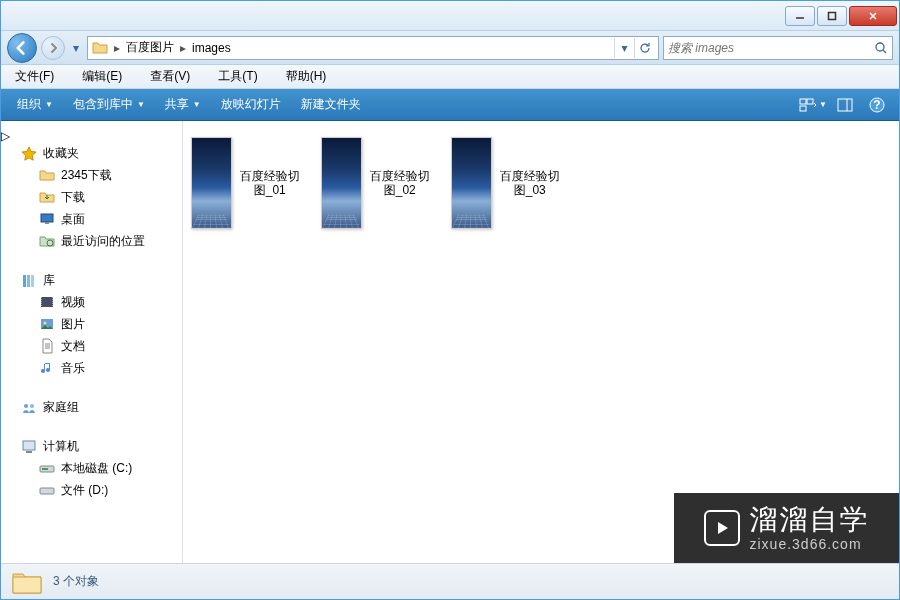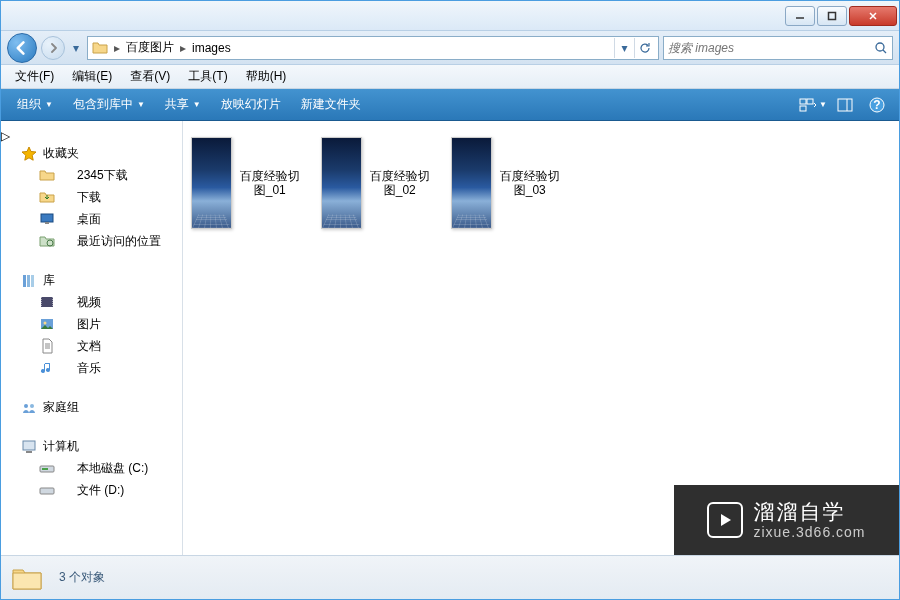--- a/index.html
+++ b/index.html
@@ -16,47 +16,47 @@
 .nav-drop { width: 14px; display: flex; align-items: center; justify-content: center; color: #3a6a9a; cursor: default; }
 .address { flex: 1; height: 24px; background: #fff; border: 1px solid #8aadc8; display: flex; align-items: center; padding: 0 4px; }
 .address .folder-ico { width: 16px; height: 16px; margin-right: 4px; }
 .crumb { padding: 0 4px; cursor: default; }
 .crumb-sep { width: 10px; text-align: center; color: #555; cursor: default; }
 .addr-end { margin-left: auto; display: flex; align-items: center; gap: 0; }
 .addr-btn { width: 20px; height: 20px; display: flex; align-items: center; justify-content: center; color: #3a6a9a; cursor: default; border-left: 1px solid #d0dae5; }
 .searchbox { width: 230px; height: 24px; background: #fff; border: 1px solid #8aadc8; display: flex; align-items: center; padding: 0 4px; }
 .searchbox input { border: none; outline: none; flex: 1; font-style: italic; color: #888; }
 .searchbox .sico { color: #3a6a9a; }
-.menubar { height: 24px; background: linear-gradient(#f4f8fc,#e6eef6); display: flex; align-items: center; padding: 0 6px; gap: 2px; border-bottom: 1px solid #c8d6e4; }
+.menubar { height: 24px; background: linear-gradient(#f4f8fc,#e6eef6); display: flex; align-items: center; padding: 0 6px; gap: 12px; border-bottom: 1px solid #c8d6e4; }
 .menu-item { padding: 2px 8px; cursor: default; }
 .toolbar { height: 32px; background: linear-gradient(#4393d0,#2a78b8); color: #fff; display: flex; align-items: center; padding: 0 8px; gap: 4px; border-bottom: 1px solid #1a5a90; }
 .tool-item { padding: 4px 8px; display: flex; align-items: center; gap: 4px; cursor: default; }
 .tool-item .dd { font-size: 8px; }
 .tool-spacer { flex: 1; }
 .tool-ico { width: 28px; height: 22px; display: flex; align-items: center; justify-content: center; cursor: default; border-radius: 2px; }
 .body { flex: 1; display: flex; overflow: hidden; }
 .sidebar { width: 182px; background: #fff; border-right: 1px solid #d8e0e8; overflow-y: auto; padding: 8px 0; }
 .side-group { margin-bottom: 18px; }
 .side-header { display: flex; align-items: center; gap: 6px; padding: 2px 8px 2px 20px; cursor: default; }
 .side-header-wrap { position: relative; }
-.side-item { display: flex; align-items: center; gap: 22px; padding: 2px 8px 2px 38px; cursor: default; line-height: 18px; }
+.side-item { display: flex; align-items: center; gap: 6px; padding: 2px 8px 2px 38px; cursor: default; line-height: 18px; }
 .ico16 { width: 16px; height: 16px; flex-shrink: 0; }
 .star { color: #f5b500; }
 .content { flex: 1; background: #fff; display: flex; flex-wrap: wrap; align-content: flex-start; padding: 16px 8px; gap: 28px 20px; overflow: auto; }
 .thumb { width: 110px; display: flex; flex-direction: row; align-items: center; gap: 6px; cursor: default; }
 .thumb-img { width: 60px; height: 92px; border: 1px solid #ccc; background: linear-gradient(180deg,#0a1a3a 0%,#1a3a6a 35%,#2a5aa0 55%,#8ab0d8 70%,#3a5a8a 100%); box-shadow: 1px 1px 3px rgba(0,0,0,.2); position: relative; overflow: hidden; }
 .thumb-img::after { content:""; position:absolute; left:0; right:0; bottom:0; height:40%; background: repeating-linear-gradient(0deg, rgba(255,255,255,.18) 0 1px, transparent 1px 6px), repeating-linear-gradient(90deg, rgba(255,255,255,.18) 0 1px, transparent 1px 6px); transform: perspective(60px) rotateX(55deg); transform-origin: bottom; }
 .thumb-label { text-align: center; line-height: 14px; }
-.statusbar { height: 44px; background: linear-gradient(#f0f4f8,#e4ebf2); border-top: 1px solid #c8d6e4; display: flex; align-items: center; padding: 12px 10px; gap: 16px; position: relative; }
+.statusbar { height: 36px; background: linear-gradient(#f0f4f8,#e4ebf2); border-top: 1px solid #c8d6e4; display: flex; align-items: center; padding: 12px 10px; gap: 10px; position: relative; }
 .status-ico { width: 32px; height: 32px; }
 .status-txt { color: #3a5a7a; }
 .watermark { position: absolute; right: 0; bottom: 0; height: 70px; width: 225px; background: rgba(10,10,10,.85); color: #fff; display: flex; align-items: center; justify-content: center; gap: 10px; }
 .watermark .logo { width: 36px; height: 36px; border: 2px solid #fff; border-radius: 6px; display:flex; align-items:center; justify-content:center; }
 .watermark .txt { display: flex; flex-direction: column; line-height: 1.2; }
-.watermark .txt .l1 { font-size: 21px; letter-spacing: 2px; }
+.watermark .txt .l1 { font-size: 28px; letter-spacing: 2px; }
 .watermark .txt .l2 { font-size: 14px; letter-spacing: 1px; color: #ccc; }
 .content-wrap { flex:1; position: relative; display:flex; }
 svg { display: block; }
 </style>
 </head>
 <body>
 
 <div class="window">
 
   <div class="titlebar">

